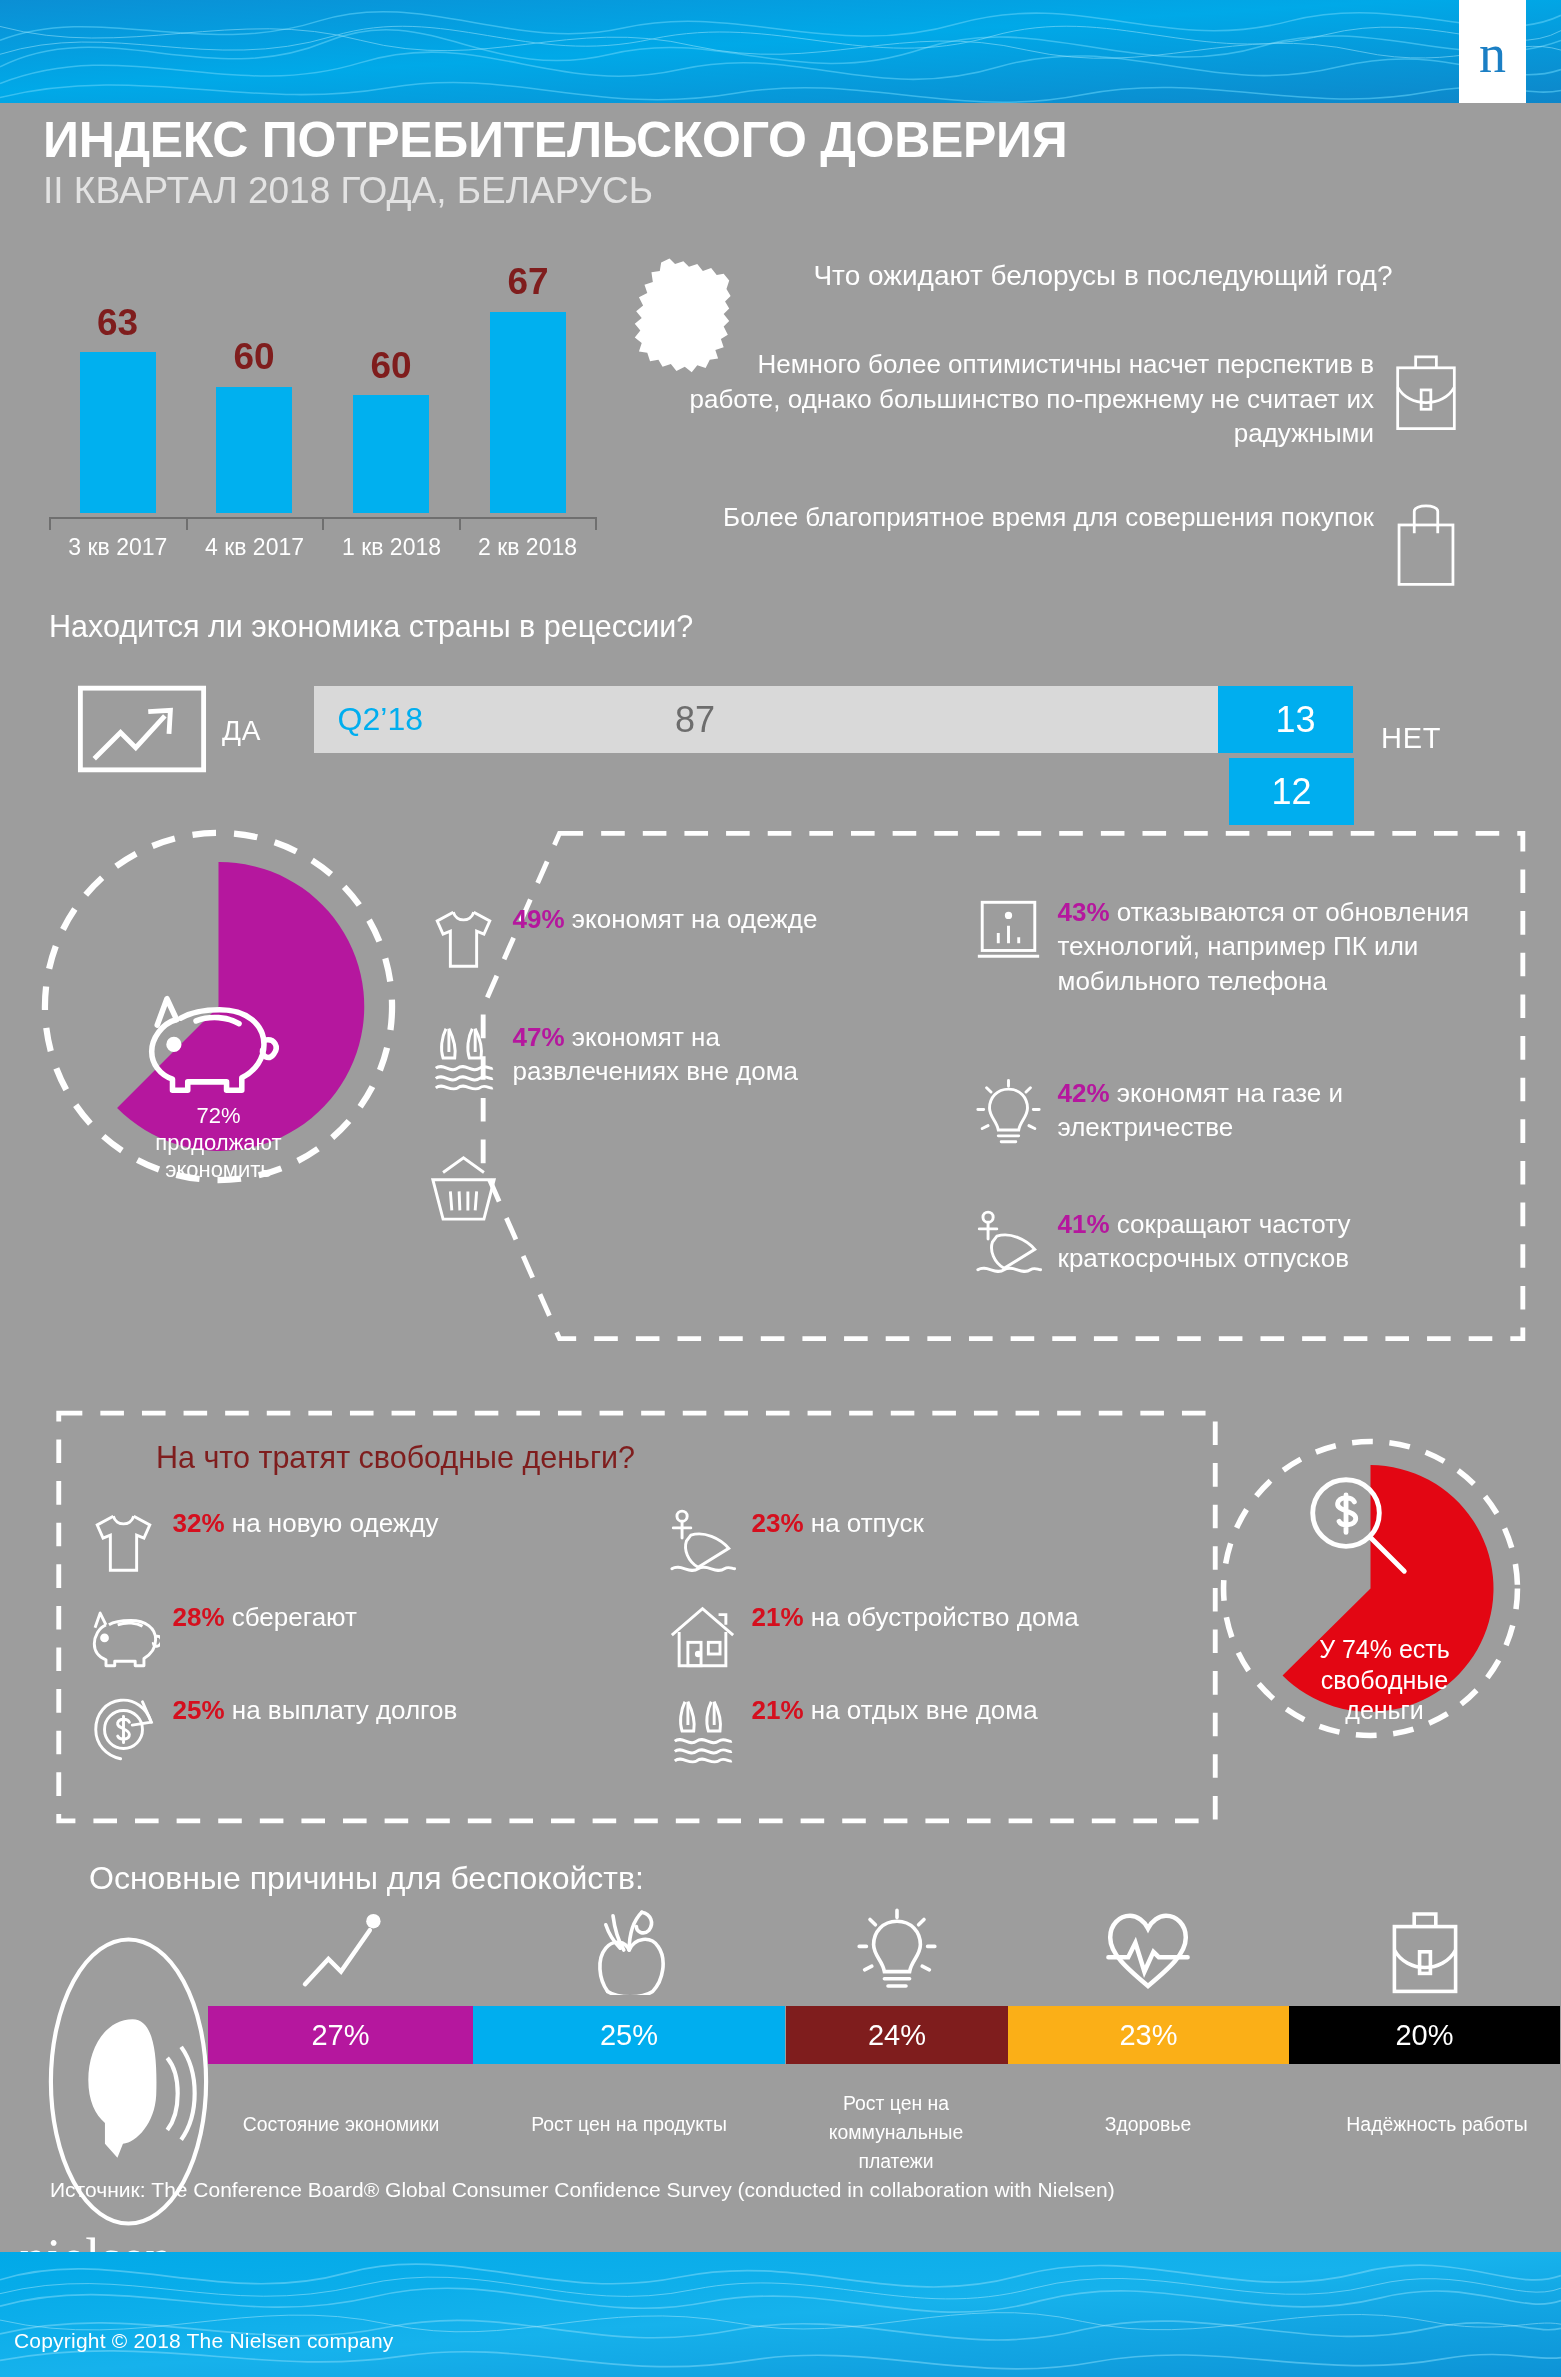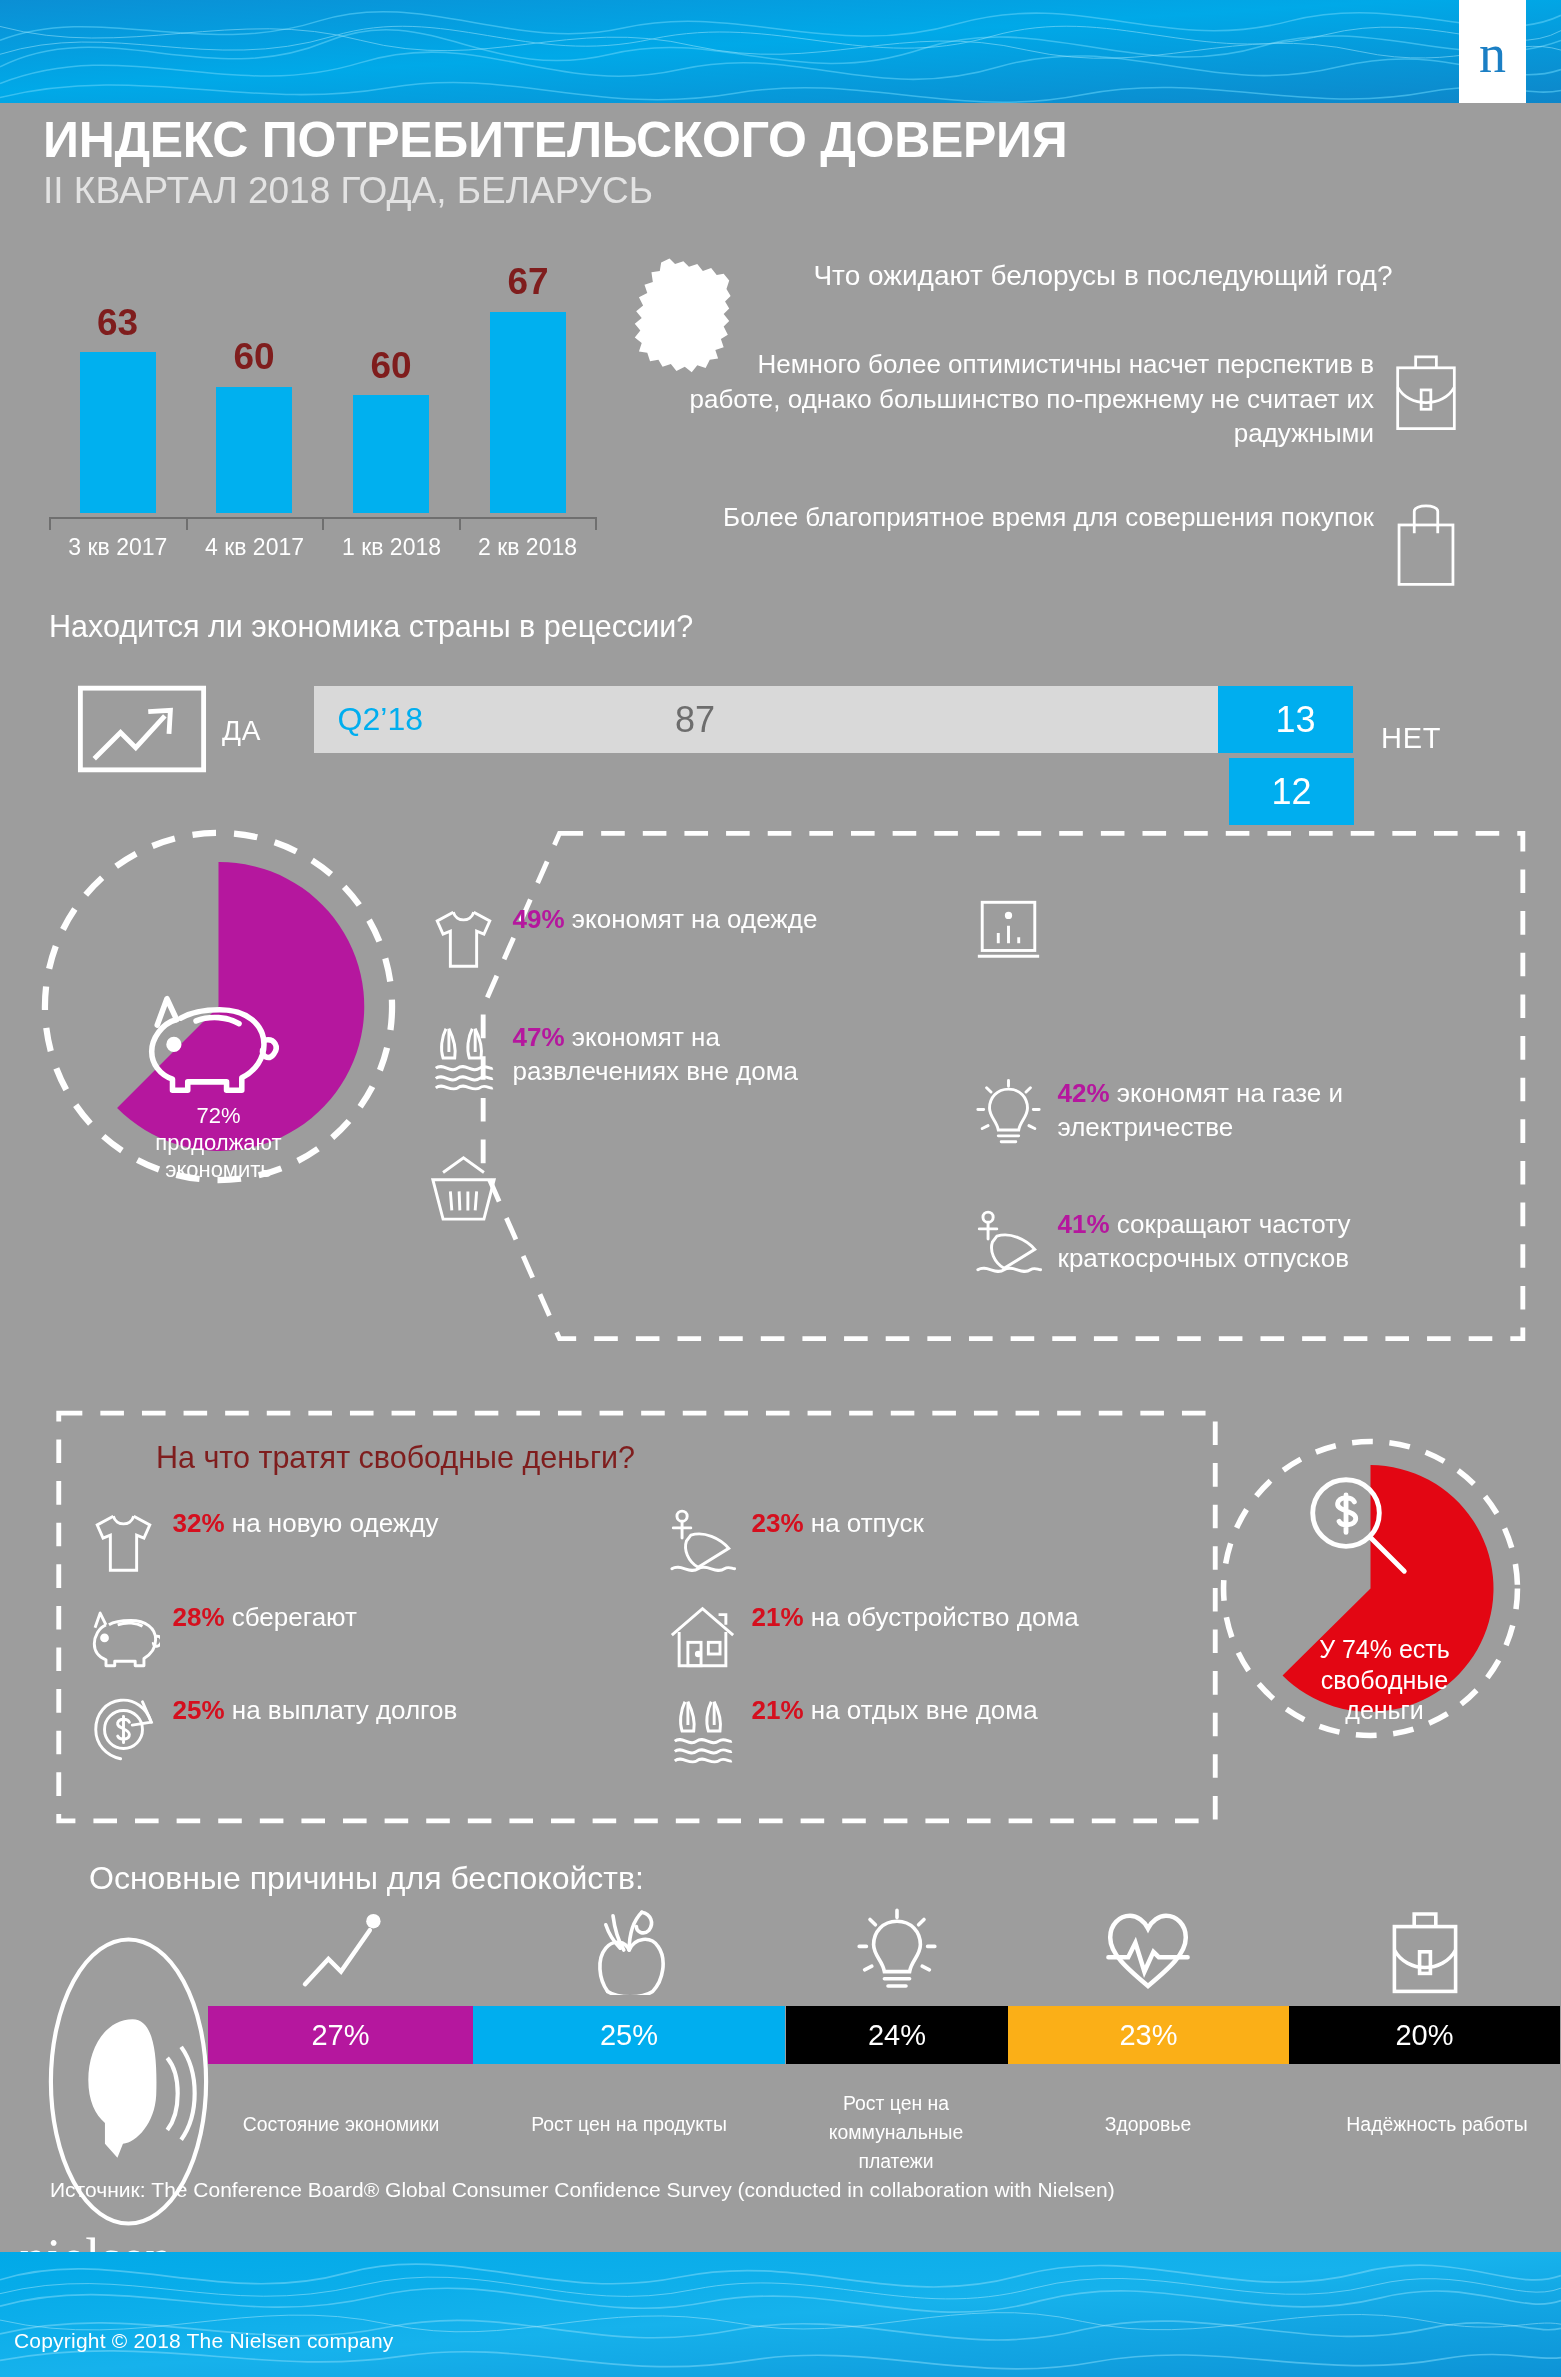--- a/index.html
+++ b/index.html
@@ -365,20 +365,23 @@
 
 <div class="stat" style="left:972px; top:895px; width:500px;">
   <svg class="stat-ico" viewBox="0 0 100 100">
     <g fill="none" stroke="#ffffff" stroke-width="4">
       <rect x="14" y="10" width="72" height="66"></rect>
       <path d="M8,84 L92,84"></path>
       <path d="M36,66 L36,52 M50,66 L50,42 M64,66 L64,58"></path>
       <circle cx="50" cy="28" r="3" fill="#ffffff"></circle>
     </g>
   </svg>
+  <div class="stat-txt">
+    <b class="pct-pink">43%</b><span> отказываются от обновления технологий, например ПК или мобильного телефона</span>
+  </div>
 </div>
 
 <div class="stat" style="left:972px; top:1076px; width:486px;">
   <svg class="stat-ico" viewBox="0 0 100 100">
     <g fill="none" stroke="#ffffff" stroke-width="4" stroke-linecap="round">
       <path d="M50,18 C34,18 24,30 24,44 C24,56 34,62 36,74 L64,74 C66,62 76,56 76,44 C76,30 66,18 50,18Z"></path>
       <path d="M36,82 L64,82 M40,90 L60,90"></path>
       <path d="M50,6 L50,14 M20,16 L26,22 M80,16 L74,22 M8,46 L16,46 M92,46 L84,46 M14,72 L22,68 M86,72 L78,68"></path>
     </g>
   </svg>
@@ -526,21 +529,21 @@
     <path d="M196,160 C222,196 222,258 196,294"></path>
   </g>
 </svg>
 
 <div class="concern-seg" style="left:208px; width:265px; background:#b5179e;">
   <span class="concern-pct">27%</span>
 </div>
 <div class="concern-seg" style="left:473px; width:312px; background:#00aeef;">
   <span class="concern-pct">25%</span>
 </div>
-<div class="concern-seg" style="left:786px; width:222px; background:#000000;">
+<div class="concern-seg" style="left:786px; width:222px; background:#7f1d1d;">
   <span class="concern-pct">24%</span>
 </div>
 <div class="concern-seg" style="left:1008px; width:281px; background:#fbaf17;">
   <span class="concern-pct">23%</span>
 </div>
 <div class="concern-seg" style="left:1289px; width:271px; background:#000000;">
   <span class="concern-pct">20%</span>
 </div>
 
 <svg class="concern-ico" viewBox="0 0 100 100" style="left:296px;">

